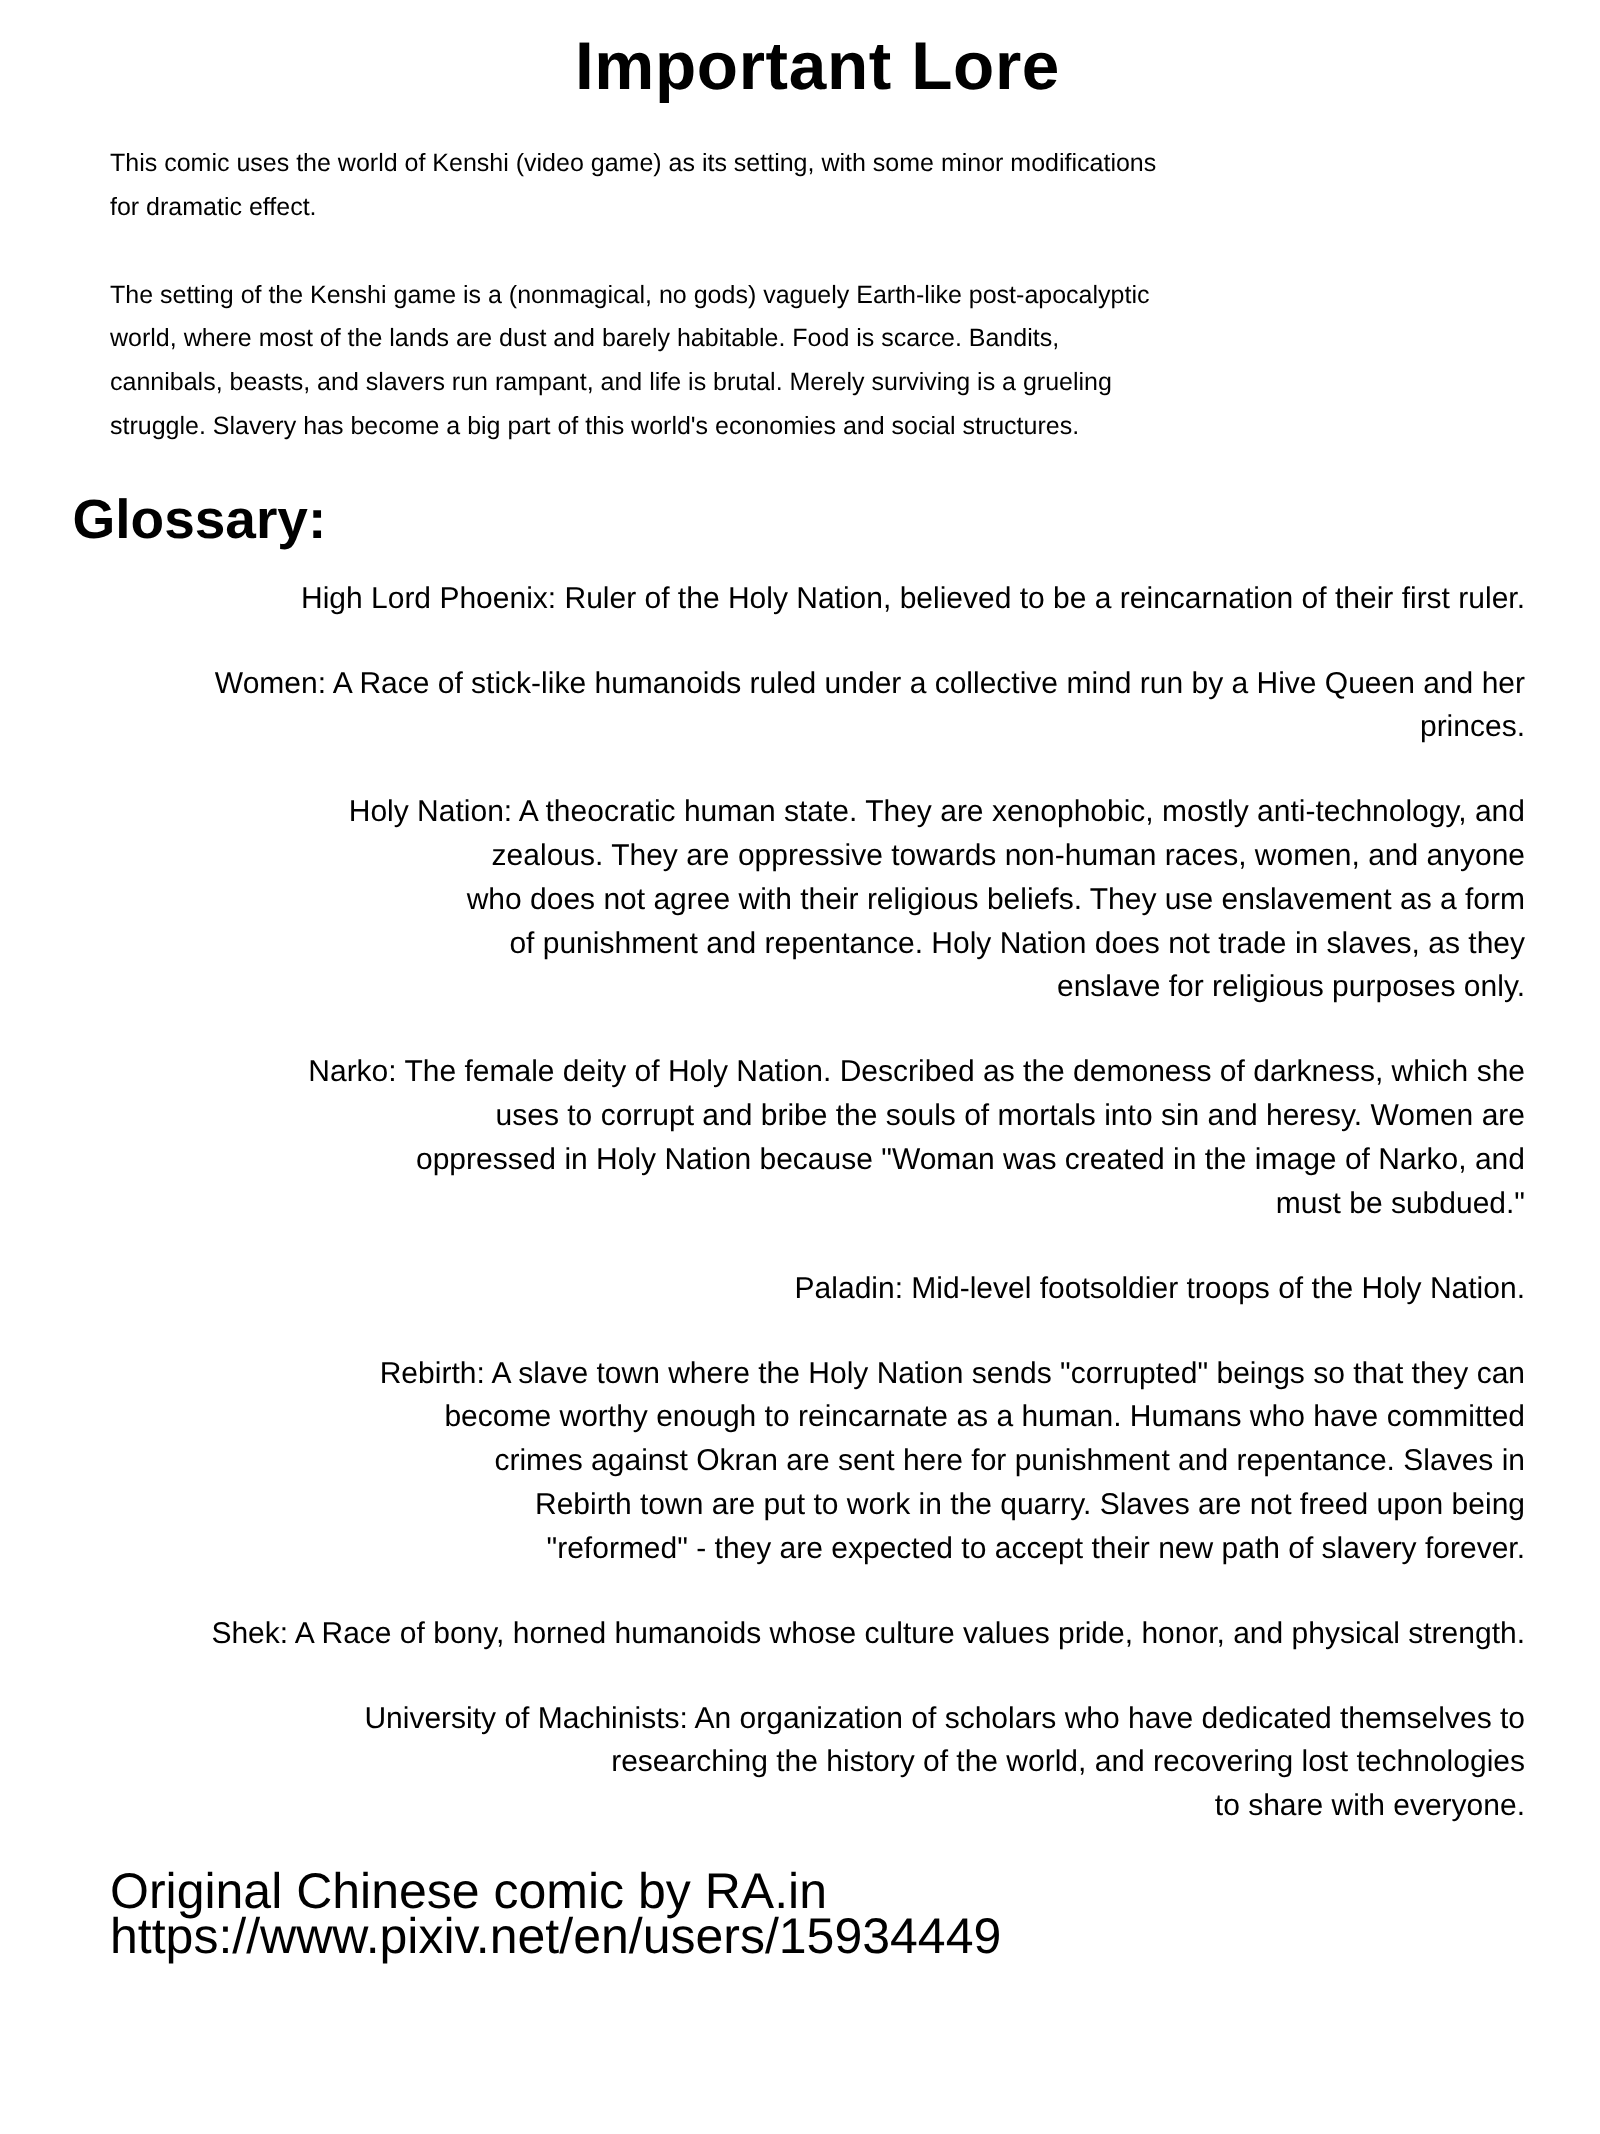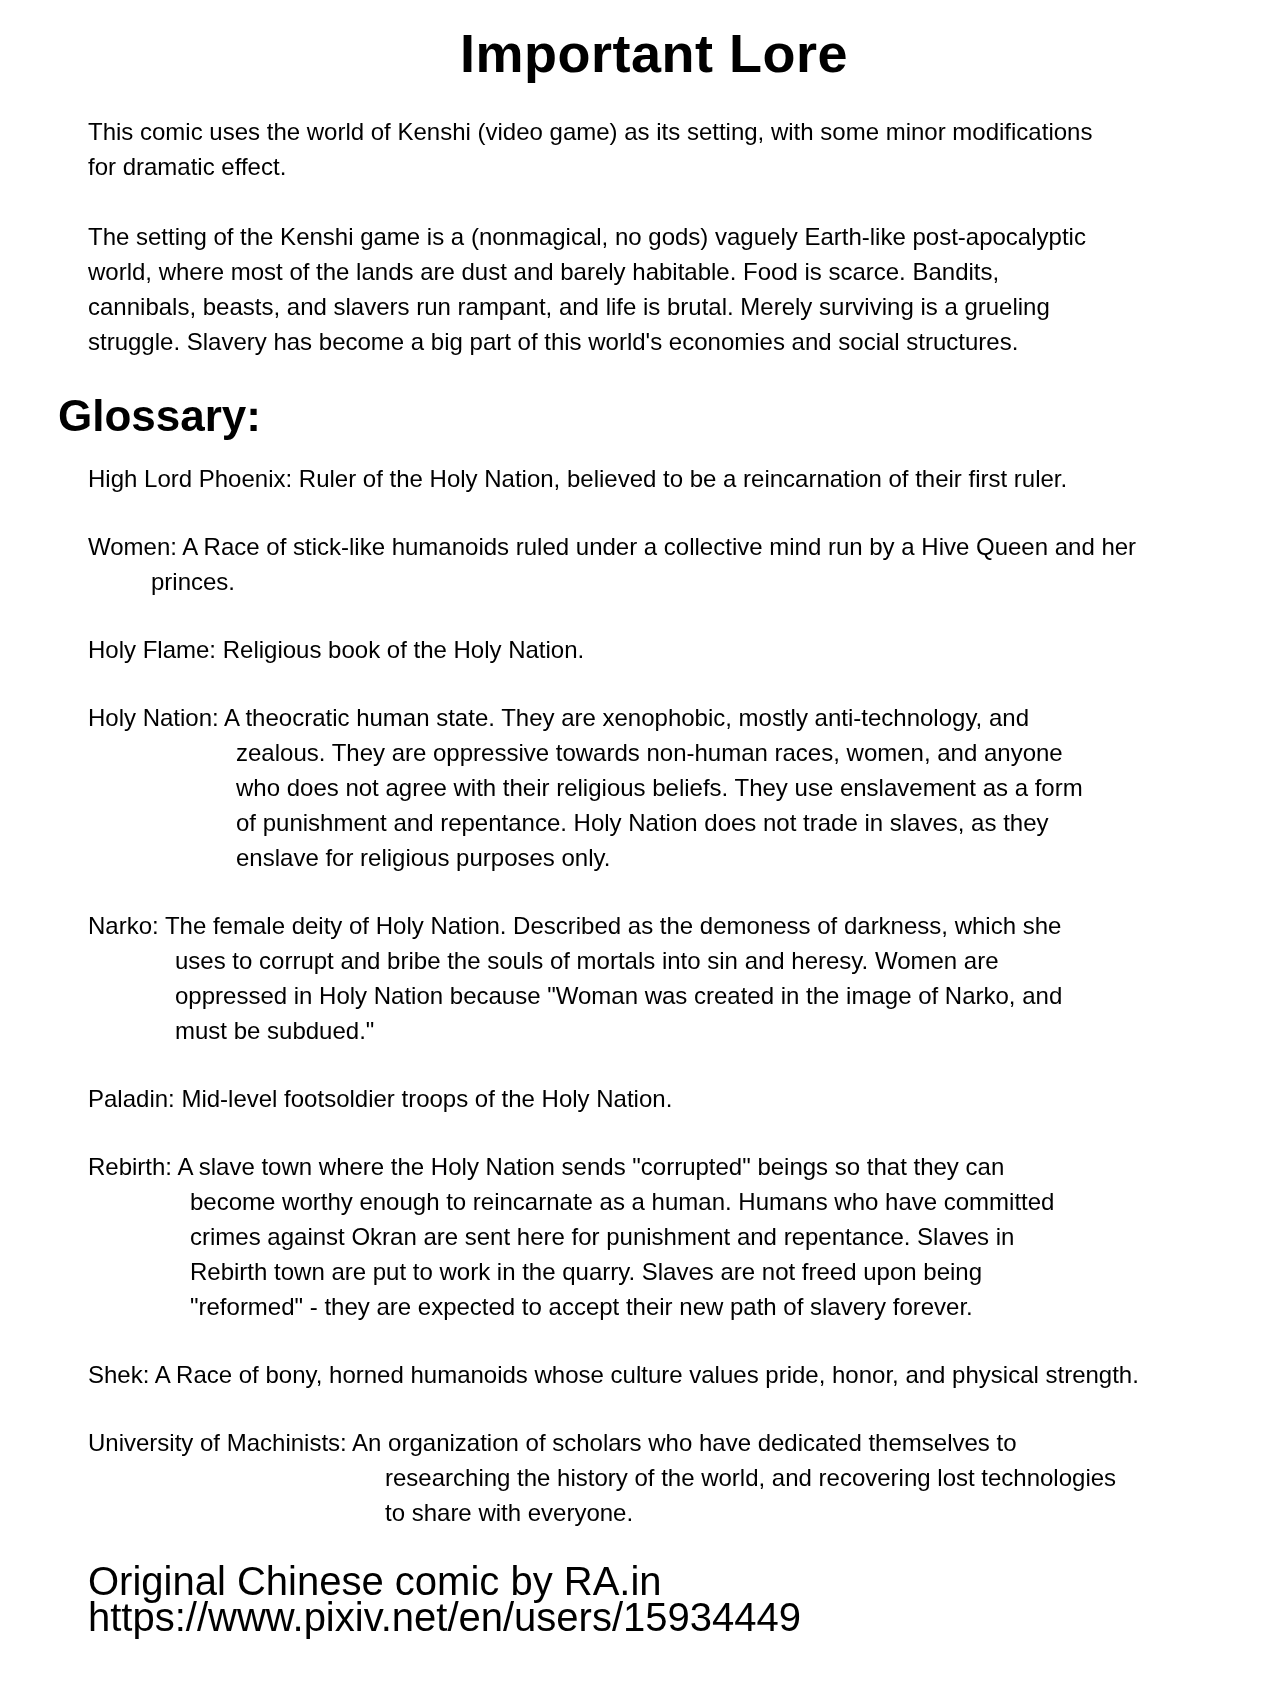--- a/index.html
+++ b/index.html
@@ -22,38 +22,39 @@
   }
   .title {
     text-align: center;
     font-size: 54px;
     font-weight: 700;
     line-height: 1.15;
     margin: 6px 0 30px 0;
     letter-spacing: 0.5px;
   }
   .para {
-    font-size: 24px;
+    font-size: 20px;
     line-height: 35px;
     white-space: pre-line;
     margin: 0 0 35px 0;
   }
   .glossary-heading {
     font-size: 44px;
     font-weight: 700;
     line-height: 42px;
     margin: 36px 0 24px -30px;
   }
   .entry {
     font-size: 24px;
     line-height: 35px;
     white-space: pre-line;
     margin: 0 0 33px 0;
     padding-left: var(--indent, 0px);
     text-indent: calc(-1 * var(--indent, 0px));
+    text-align: right;
   }
   .footer {
     text-align: left;
     font-size: 40px;
     line-height: 36px;
     margin-top: 10px;
   }
 </style>
 </head>
 <body>
@@ -70,21 +71,20 @@
 cannibals, beasts, and slavers run rampant, and life is brutal. Merely surviving is a grueling
 struggle. Slavery has become a big part of this world's economies and social structures.</p>
 
   <h2 class="glossary-heading">Glossary:</h2>
 
   <p class="entry" style="--indent:0px"><span>High Lord Phoenix:</span><span> Ruler of the Holy Nation, believed to be a reincarnation of their first ruler.</span></p>
 
   <p class="entry" style="--indent:63px"><span>Women:</span><span> A Race of stick-like humanoids ruled under a collective mind run by a Hive Queen and her
 princes.</span></p>
 
-  <p class="entry" style="--indent:0px"><span>Holy Flame:</span><span> Religious book of the Holy Nation.</span></p>
 
   <p class="entry" style="--indent:148px"><span>Holy Nation:</span><span> A theocratic human state. They are xenophobic, mostly anti-technology, and
 zealous. They are oppressive towards non-human races, women, and anyone
 who does not agree with their religious beliefs. They use enslavement as a form
 of punishment and repentance. Holy Nation does not trade in slaves, as they
 enslave for religious purposes only.</span></p>
 
   <p class="entry" style="--indent:87px"><span>Narko:</span><span> The female deity of Holy Nation. Described as the demoness of darkness, which she
 uses to corrupt and bribe the souls of mortals into sin and heresy. Women are
 oppressed in Holy Nation because "Woman was created in the image of Narko, and

